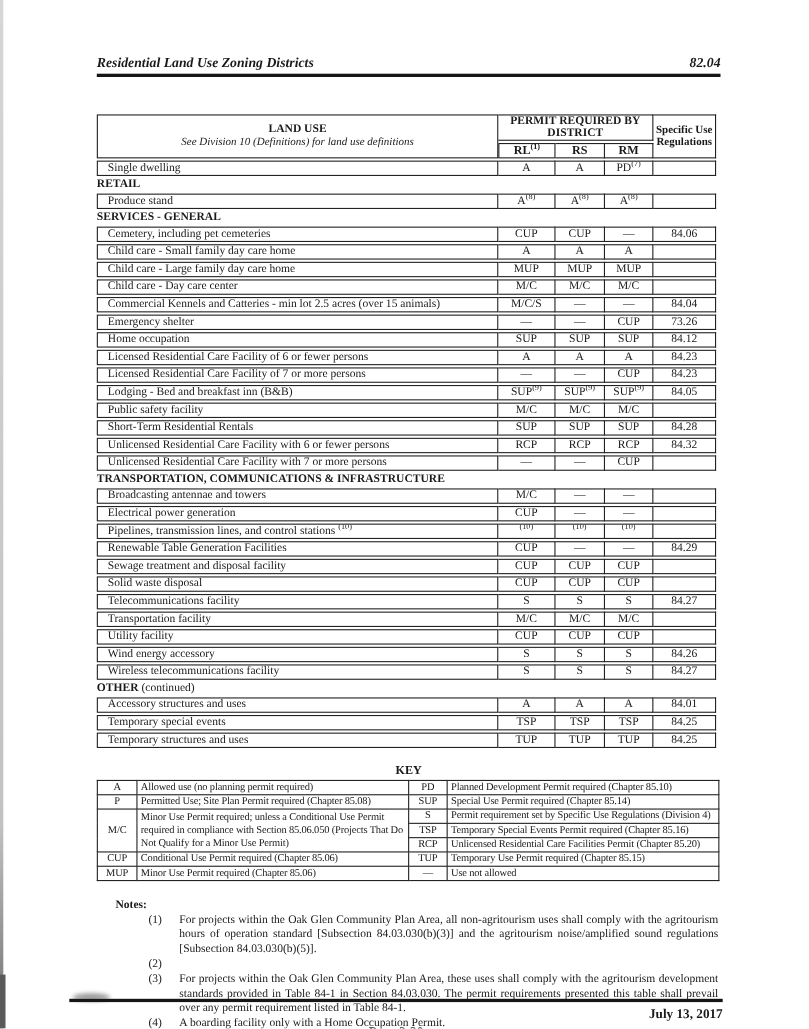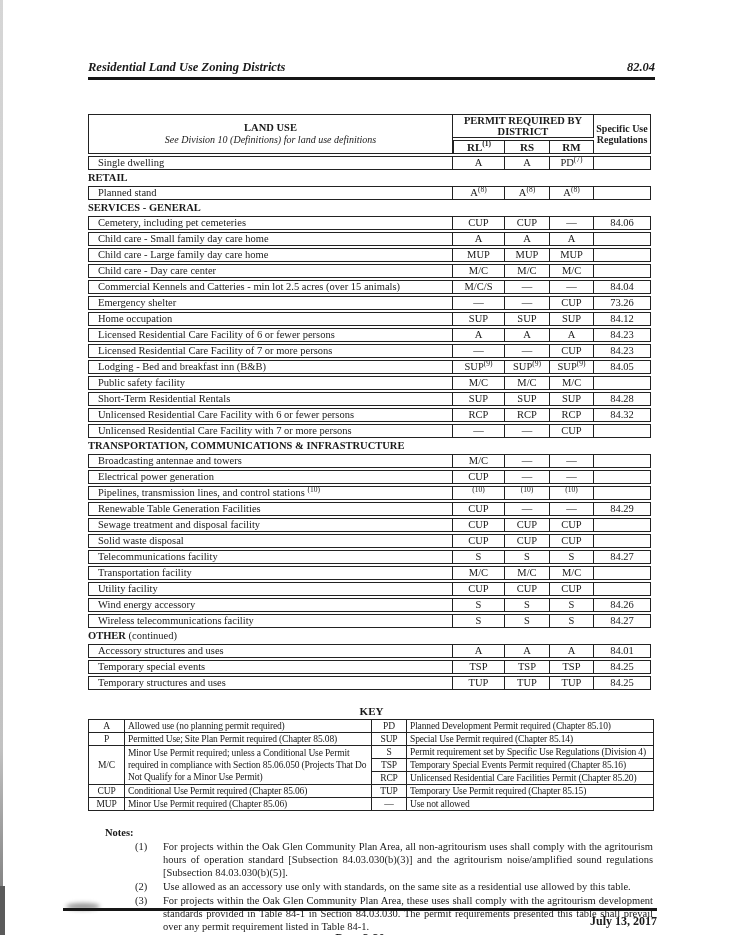--- a/index.html
+++ b/index.html
@@ -5,21 +5,21 @@
   html,body{margin:0;padding:0;}
   body{
     width:735px;height:935px;position:relative;overflow:hidden;
     background:#ffffff;color:#1a1a1a;
     font-family:"Liberation Serif","DejaVu Serif",serif;
   }
   .content{padding:18px 80px 0 88px;}
   .doc-title{text-align:center;font-style:italic;font-weight:bold;font-size:12.5px;}
   .runhead{display:flex;justify-content:space-between;align-items:flex-end;
     font-style:italic;font-weight:bold;font-size:12.5px;
-    border-bottom:3px solid #161616;padding-bottom:2px;margin-top:42px;}
+    border-bottom:3px solid #161616;padding-bottom:2px;margin-top:32px;}
   
   table.main{border-collapse:separate;border-spacing:0 2px;table-layout:fixed;
     width:473px;margin-top:32px;font-size:10.5px;line-height:12px;}
   table.main th,table.main td{
     border-top:1px solid #222;border-bottom:1px solid #222;border-right:1px solid #222;
     padding:0 2px;height:12px;overflow:hidden;white-space:nowrap;}
   table.main tr>*:first-child{border-left:1px solid #222;}
   table.main th{font-weight:bold;text-align:center;vertical-align:middle;}
   table.main td.use{text-align:left;padding-left:9px;}
   table.main td.pc,table.main td.reg{text-align:center;}
@@ -106,21 +106,21 @@
         <td class="pc"><span>A</span><sup></sup></td>
         <td class="pc"><span>PD</span><sup>(7)</sup></td>
         <td class="reg"></td>
       </tr>
 
       <tr class="sec">
         <td colspan="5"><span>RETAIL</span><span class="suffix"></span></td>
       </tr>
 
       <tr>
-        <td class="use"><span>Planned stand</span><sup></sup></td>
+        <td class="use"><span>Produce stand</span><sup></sup></td>
         <td class="pc"><span>A</span><sup>(8)</sup></td>
         <td class="pc"><span>A</span><sup>(8)</sup></td>
         <td class="pc"><span>A</span><sup>(8)</sup></td>
         <td class="reg"></td>
       </tr>
 
       <tr class="sec">
         <td colspan="5"><span>SERVICES - GENERAL</span><span class="suffix"></span></td>
       </tr>
 
@@ -385,21 +385,20 @@
   </table>
 
   <div class="notes">
     <div class="notes-label">Notes:</div>
     <div class="note">
       <span class="nnum">(1)</span>
       <span class="ntext">For projects within the Oak Glen Community Plan Area, all non-agritourism uses shall comply with the agritourism hours of operation standard [Subsection 84.03.030(b)(3)] and the agritourism noise/amplified sound regulations [Subsection 84.03.030(b)(5)].</span>
     </div>
     <div class="note">
       <span class="nnum">(2)</span>
-      <span class="ntext">Use allowed as an accessory use only with standards, on the same site as a residential use allowed by this table.</span>
     </div>
     <div class="note">
       <span class="nnum">(3)</span>
       <span class="ntext">For projects within the Oak Glen Community Plan Area, these uses shall comply with the agritourism development standards provided in Table 84-1 in Section 84.03.030. The permit requirements presented this table shall prevail over any permit requirement listed in Table 84-1.</span>
     </div>
     <div class="note">
       <span class="nnum">(4)</span>
       <span class="ntext">A boarding facility only with a Home Occupation Permit.</span>
     </div>
 

